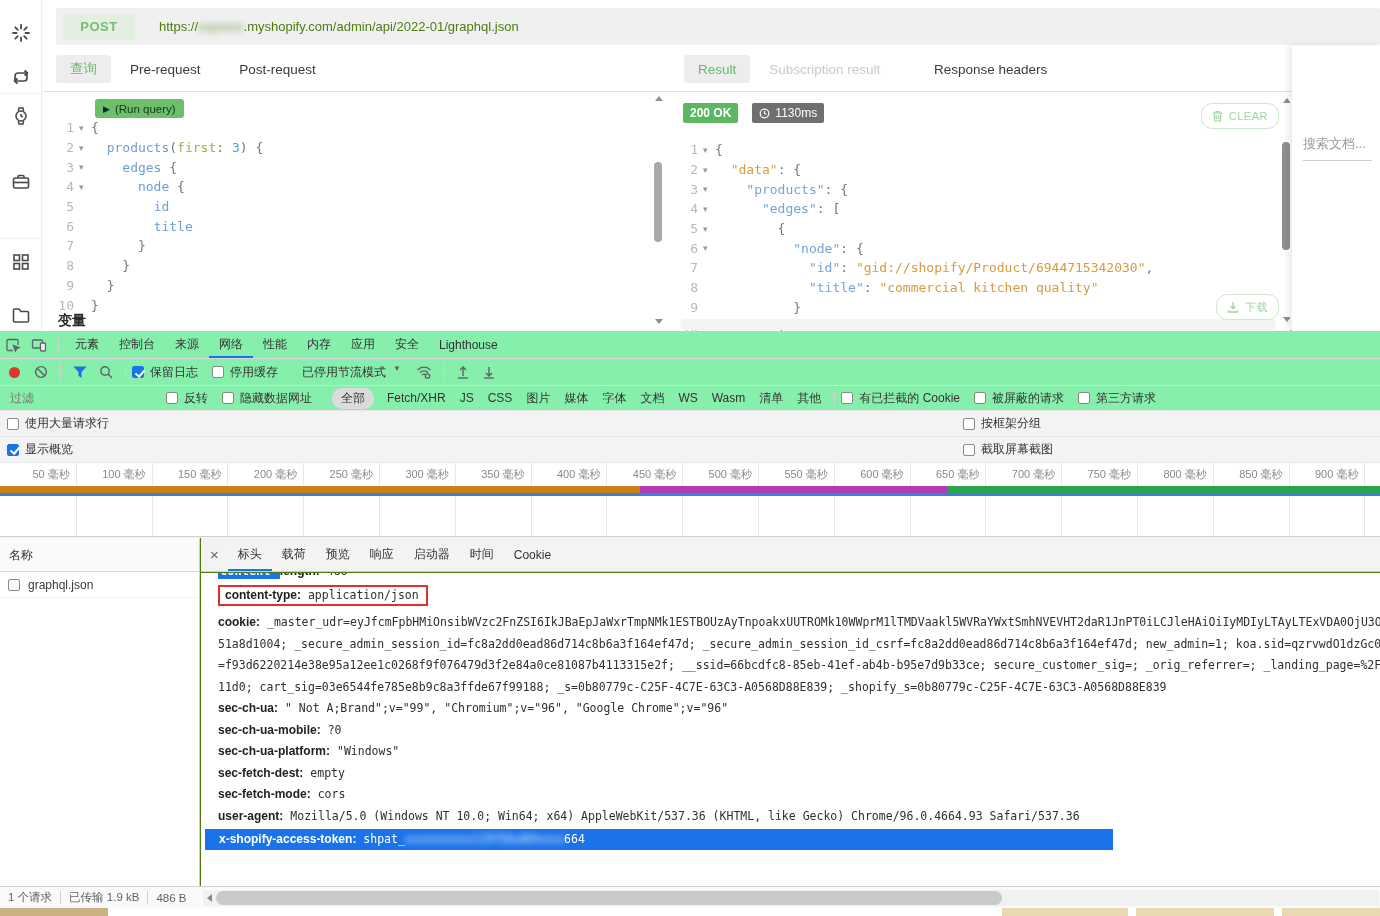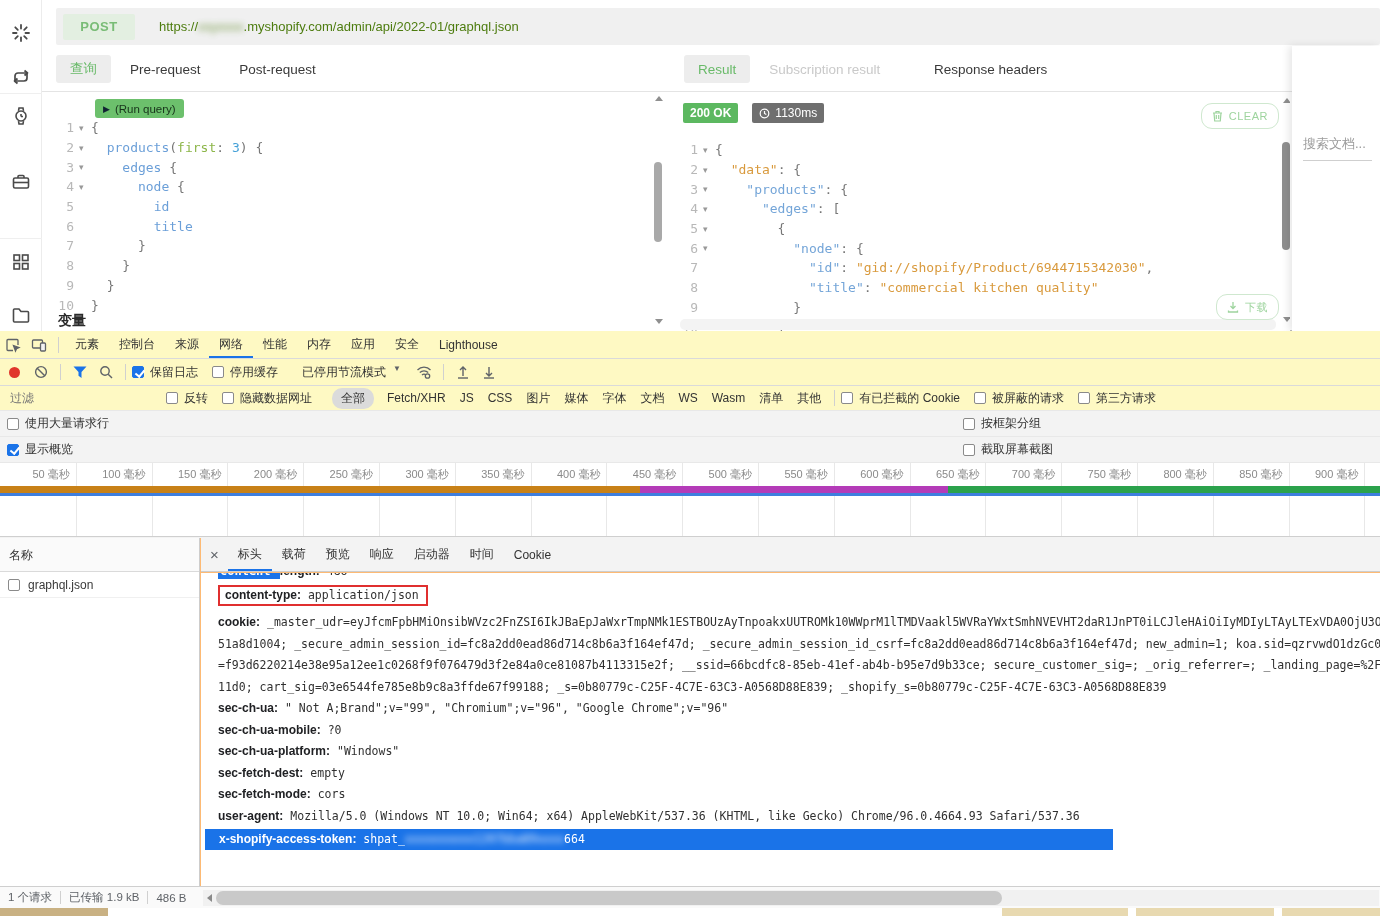--- a/index.html
+++ b/index.html
@@ -55,21 +55,21 @@
     font-size:11px;padding:0 10px;display:flex;align-items:center;gap:6px;background:#fff;z-index:3;letter-spacing:.5px;}
   .clearbtn{top:11px;}
   .dlbtn{top:182px;margin-top:20px;}
   .rhscroll{position:absolute;left:14px;right:14px;bottom:1px;height:11px;background:#f3f3f3;border-radius:5px;}
 
   .docs{position:absolute;left:1292px;top:46px;width:88px;height:285px;background:#fff;box-shadow:-3px 0 8px rgba(0,0,0,.10);}
   .docs .ph{margin:89px 0 0 11px;color:#9b9b9b;font-size:13px;padding-bottom:7px;border-bottom:1px solid #cfcfcf;width:69px;white-space:nowrap;overflow:hidden;}
 
   
   .devtools{position:absolute;left:0;top:331px;width:1380px;height:577px;background:#f3f3f3;font-size:12px;color:#333;}
-  .dtrow{display:flex;align-items:center;border-bottom:1px solid #dadada;background:#fef9c3;}
+  .dtrow{display:flex;align-items:center;border-bottom:1px solid #dadada;background:#86efac;}
   .dtrow1{height:28px;}
   .dtrow2{height:27px;}
   .dtrow3{height:25px;border-bottom:1px solid #e8e8e8;}
   .dtrow4,.dtrow5{height:26px;border-bottom:1px solid #e8e8e8;position:relative;}
   .vsep{width:1px;height:16px;background:#d0d0d0;margin:0 6px;flex:none;}
   .ticon{display:flex;align-items:center;justify-content:center;width:26px;height:100%;flex:none;color:#5f6368;}
   .dtab{padding:0 10px;height:100%;display:flex;align-items:center;white-space:nowrap;color:#333;}
   .dtab.active{box-shadow:inset 0 -2px 0 #1a73e8;}
   .cb{width:12px;height:12px;border:1px solid #8a8a8a;border-radius:2px;background:#fff;display:inline-block;flex:none;position:relative;}
   .cb.on{background:#1a73e8;border-color:#1a73e8;}
@@ -83,21 +83,21 @@
   .ftype{margin:0 7px;white-space:nowrap;}
   .rightopt{position:absolute;left:963px;top:0;height:100%;display:flex;align-items:center;}
   .leftopt{padding-left:7px;display:flex;align-items:center;height:100%;}
 
   .dttl{position:absolute;left:0;top:132px;width:1380px;height:74px;background:#fff;border-bottom:1px solid #cfcfcf;overflow:hidden;}
   .gridline{position:absolute;top:0;bottom:0;width:1px;background:#e8e8e8;}
   .tick{position:absolute;top:4px;font-size:11px;color:#8a8a8a;transform:translateX(-100%);white-space:nowrap;}
   .ovseg{position:absolute;top:23px;height:7px;}
   .ovblue{position:absolute;top:30px;height:3px;left:0;width:1380px;}
 
-  .dttable{position:absolute;left:0;top:207px;width:1380px;height:348px;background:#fdba74;text-decoration:underline;}
+  .dttable{position:absolute;left:0;top:207px;width:1380px;height:348px;background:#4d7c0f;text-decoration:underline;}
   .namecol{position:absolute;left:0;top:0;width:200px;height:100%;border-right:1px solid #cdcdcd;background:#fff;}
   .namehdr{height:34px;line-height:34px;padding-left:9px;border-bottom:1px solid #dadada;background:#fafafa;color:#333;}
   .reqrow{height:26px;display:flex;align-items:center;gap:8px;padding-left:8px;border-bottom:1px solid #f0f0f0;color:#3a3a3a;}
   .details{position:absolute;left:201px;top:0;right:0;height:100%;}
   .dtabs{height:34px;display:flex;align-items:center;background:#f3f3f3;border-bottom:1px solid #cdcdcd;}
   .xclose{padding:0 9px;color:#5f6368;font-size:15px;}
   .dcontent{position:absolute;left:0;top:35px;right:0;bottom:0;background:#fff;overflow:hidden;padding-left:17px;}
   .cliprow{height:22px;margin-top:-13px;line-height:22px;white-space:nowrap;}
   .bluechip{background:#1a73e8;color:#fff;padding:1px 2px;font-weight:bold;}
   .redboxrow{margin:3px 0 6px;}

